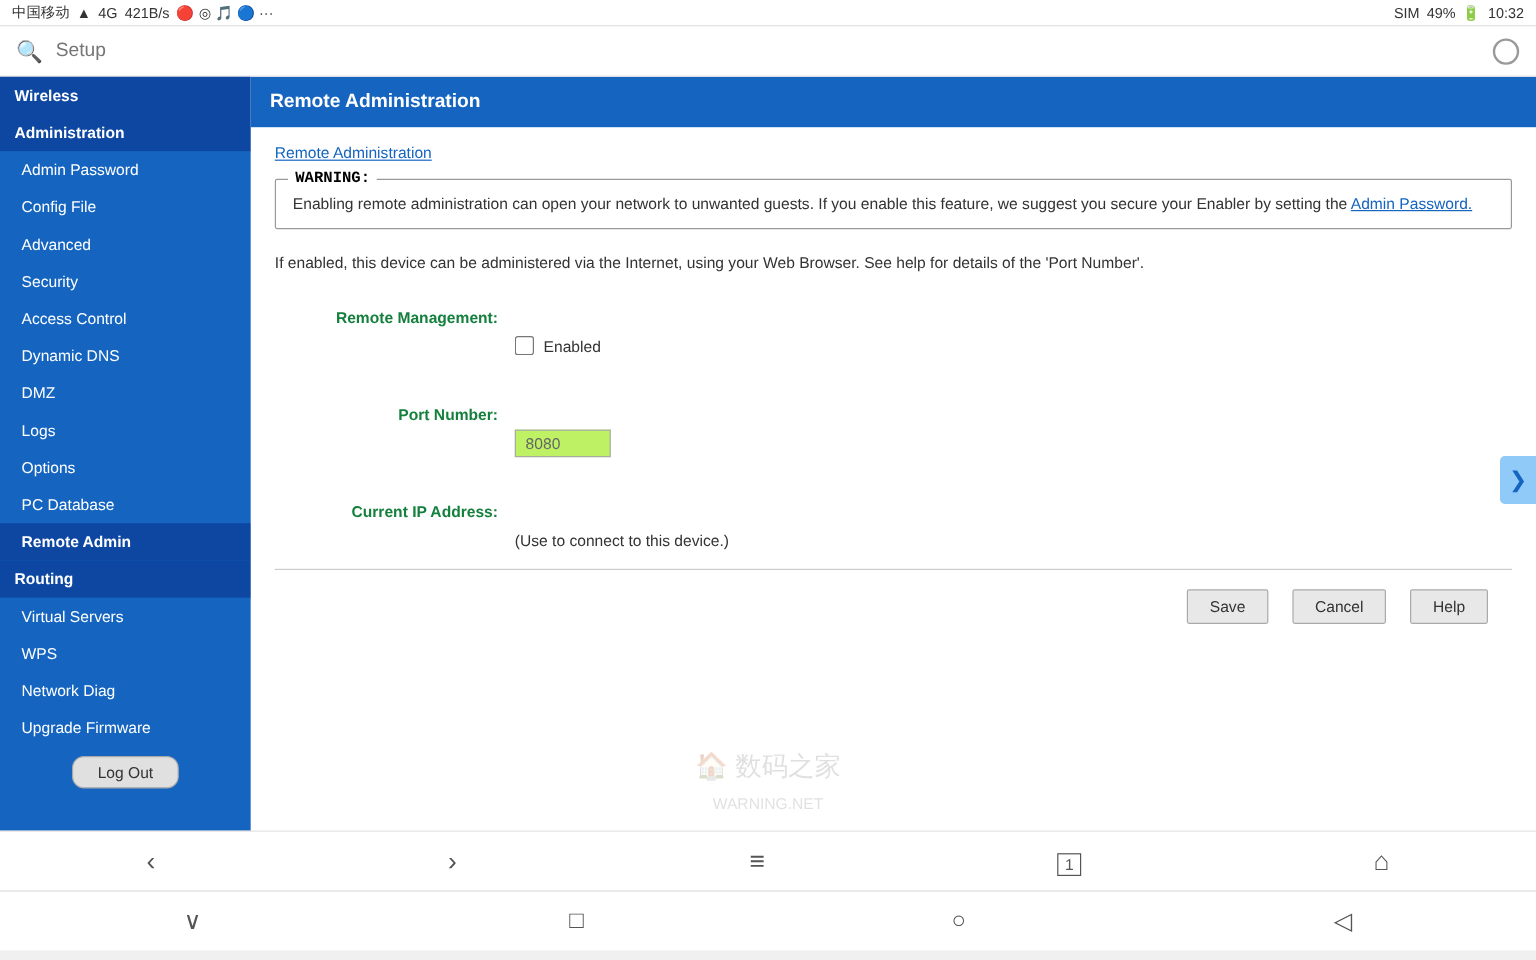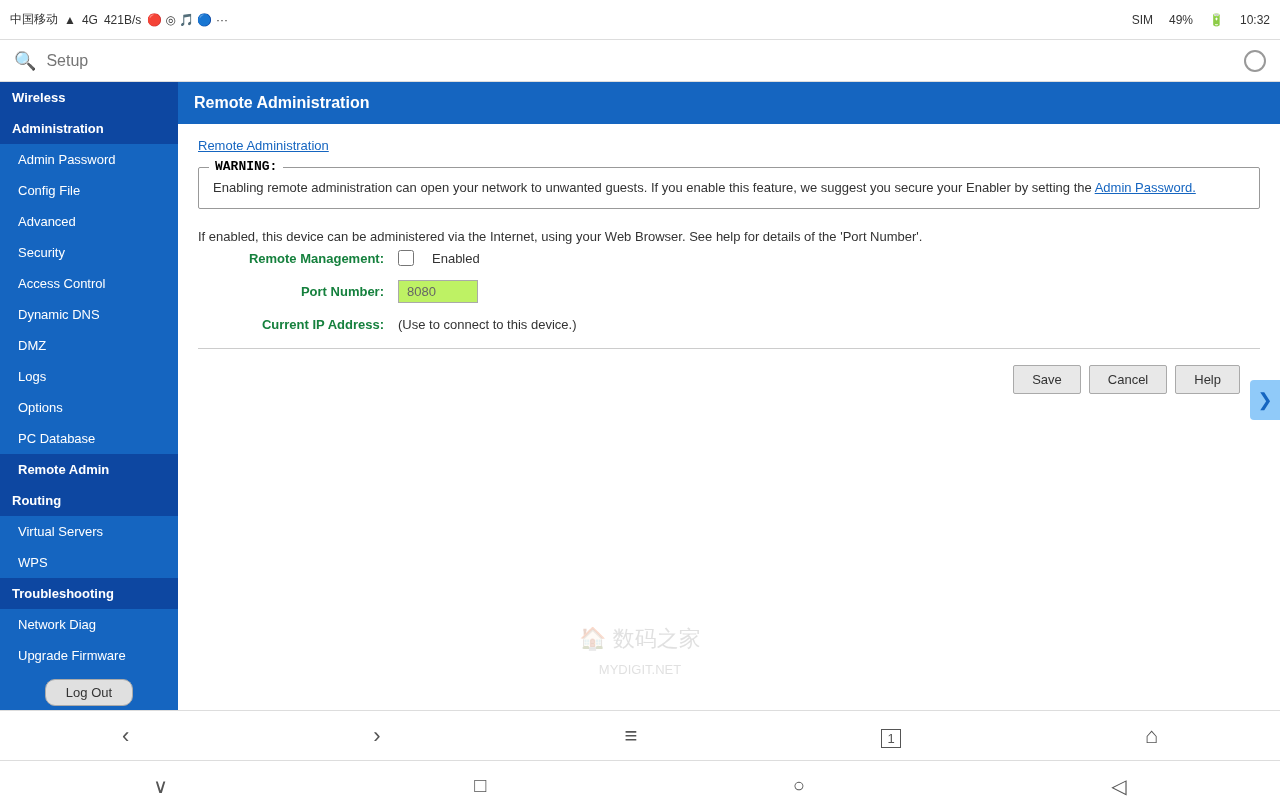--- a/index.html
+++ b/index.html
@@ -1,31 +1,31 @@
 <!DOCTYPE html>
 <html><head>
   <meta charset="utf-8">
   <style>
     * { margin: 0; padding: 0; box-sizing: border-box; }
     body { width: 1280px; height: 800px; font-family: Arial, sans-serif; background: #f0f0f0; overflow: hidden; }
 
     
     .status-bar {
-      height: 40px;
+      height: 22px;
       background: #fff;
       display: flex;
       align-items: center;
       justify-content: space-between;
       padding: 0 10px;
       font-size: 12px;
       color: #333;
       border-bottom: 1px solid #ddd;
     }
     .status-left { display: flex; align-items: center; gap: 6px; }
-    .status-right { display: flex; align-items: center; gap: 16px; }
+    .status-right { display: flex; align-items: center; gap: 6px; }
 
     
     .search-bar {
       height: 42px;
       background: #fff;
       display: flex;
       align-items: center;
       padding: 0 14px;
       gap: 10px;
       border-bottom: 1px solid #ddd;
@@ -39,21 +39,21 @@
     }
 
     
     .main-layout {
       display: flex;
       height: calc(800px - 30px - 42px - 50px - 50px);
     }
 
     
     .sidebar {
-      width: 178px;
+      width: 209px;
       background: #1565c0;
       color: #fff;
       overflow-y: auto;
       flex-shrink: 0;
     }
     .sidebar-item {
       padding: 8px 12px;
       font-size: 13px;
       cursor: pointer;
       color: #fff;
@@ -150,21 +150,22 @@
       font-weight: bold;
       color: #15803d;
       padding-right: 14px;
       flex-shrink: 0;
     }
     .form-value {
       font-size: 13px;
       color: #333;
       display: flex;
       align-items: center;
-      gap: 18px;
+      gap: 8px;
+      margin-top: 48px;
     }
     .form-input {
       border: 1px solid #aaa;
       padding: 3px 8px;
       font-size: 13px;
       width: 80px;
       background: #bef264;
       color: #666;
     }
     .checkbox-input {
@@ -177,21 +178,21 @@
     .form-divider {
       border: none;
       border-top: 1px solid #ccc;
       margin: 16px 0;
     }
 
     
     .btn-row {
       display: flex;
       justify-content: flex-end;
-      gap: 8px;
+      gap: 20px;
       padding-right: 20px;
     }
     .btn {
       padding: 6px 18px;
       font-size: 13px;
       border: 1px solid #aaa;
       background: #e8e8e8;
       cursor: pointer;
       border-radius: 2px;
       color: #333;
@@ -302,21 +303,20 @@
     <div class="sidebar-item sub-item">Access Control</div>
     <div class="sidebar-item sub-item">Dynamic DNS</div>
     <div class="sidebar-item sub-item">DMZ</div>
     <div class="sidebar-item sub-item">Logs</div>
     <div class="sidebar-item sub-item">Options</div>
     <div class="sidebar-item sub-item">PC Database</div>
     <div class="sidebar-item sub-item active">Remote Admin</div>
     <div class="sidebar-item section-header">Routing</div>
     <div class="sidebar-item sub-item">Virtual Servers</div>
     <div class="sidebar-item sub-item">WPS</div>
-    <div class="sidebar-item section-header">Troubleshooting</div>
     <div class="sidebar-item sub-item">Network Diag</div>
     <div class="sidebar-item sub-item">Upgrade Firmware</div>
     <div class="sidebar-logout">
       <button class="logout-btn">Log Out</button>
     </div>
   </div>
 
   <div class="content">
     <div class="content-header">
       <span>Remote Administration</span>
@@ -382,14 +382,14 @@
 </div>
 
 <div class="bottom-nav2">
   <button class="nav-btn2">∨</button>
   <button class="nav-btn2">□</button>
   <button class="nav-btn2">○</button>
   <button class="nav-btn2">◁</button>
 </div>
 
 <div class="watermark">
-  🏠 数码之家<br><span style="font-size:13px;">MYDIGIT.NET</span>
+  🏠 数码之家<br><span style="font-size:13px;">WARNING.NET</span>
 </div>
 
 </body></html>

